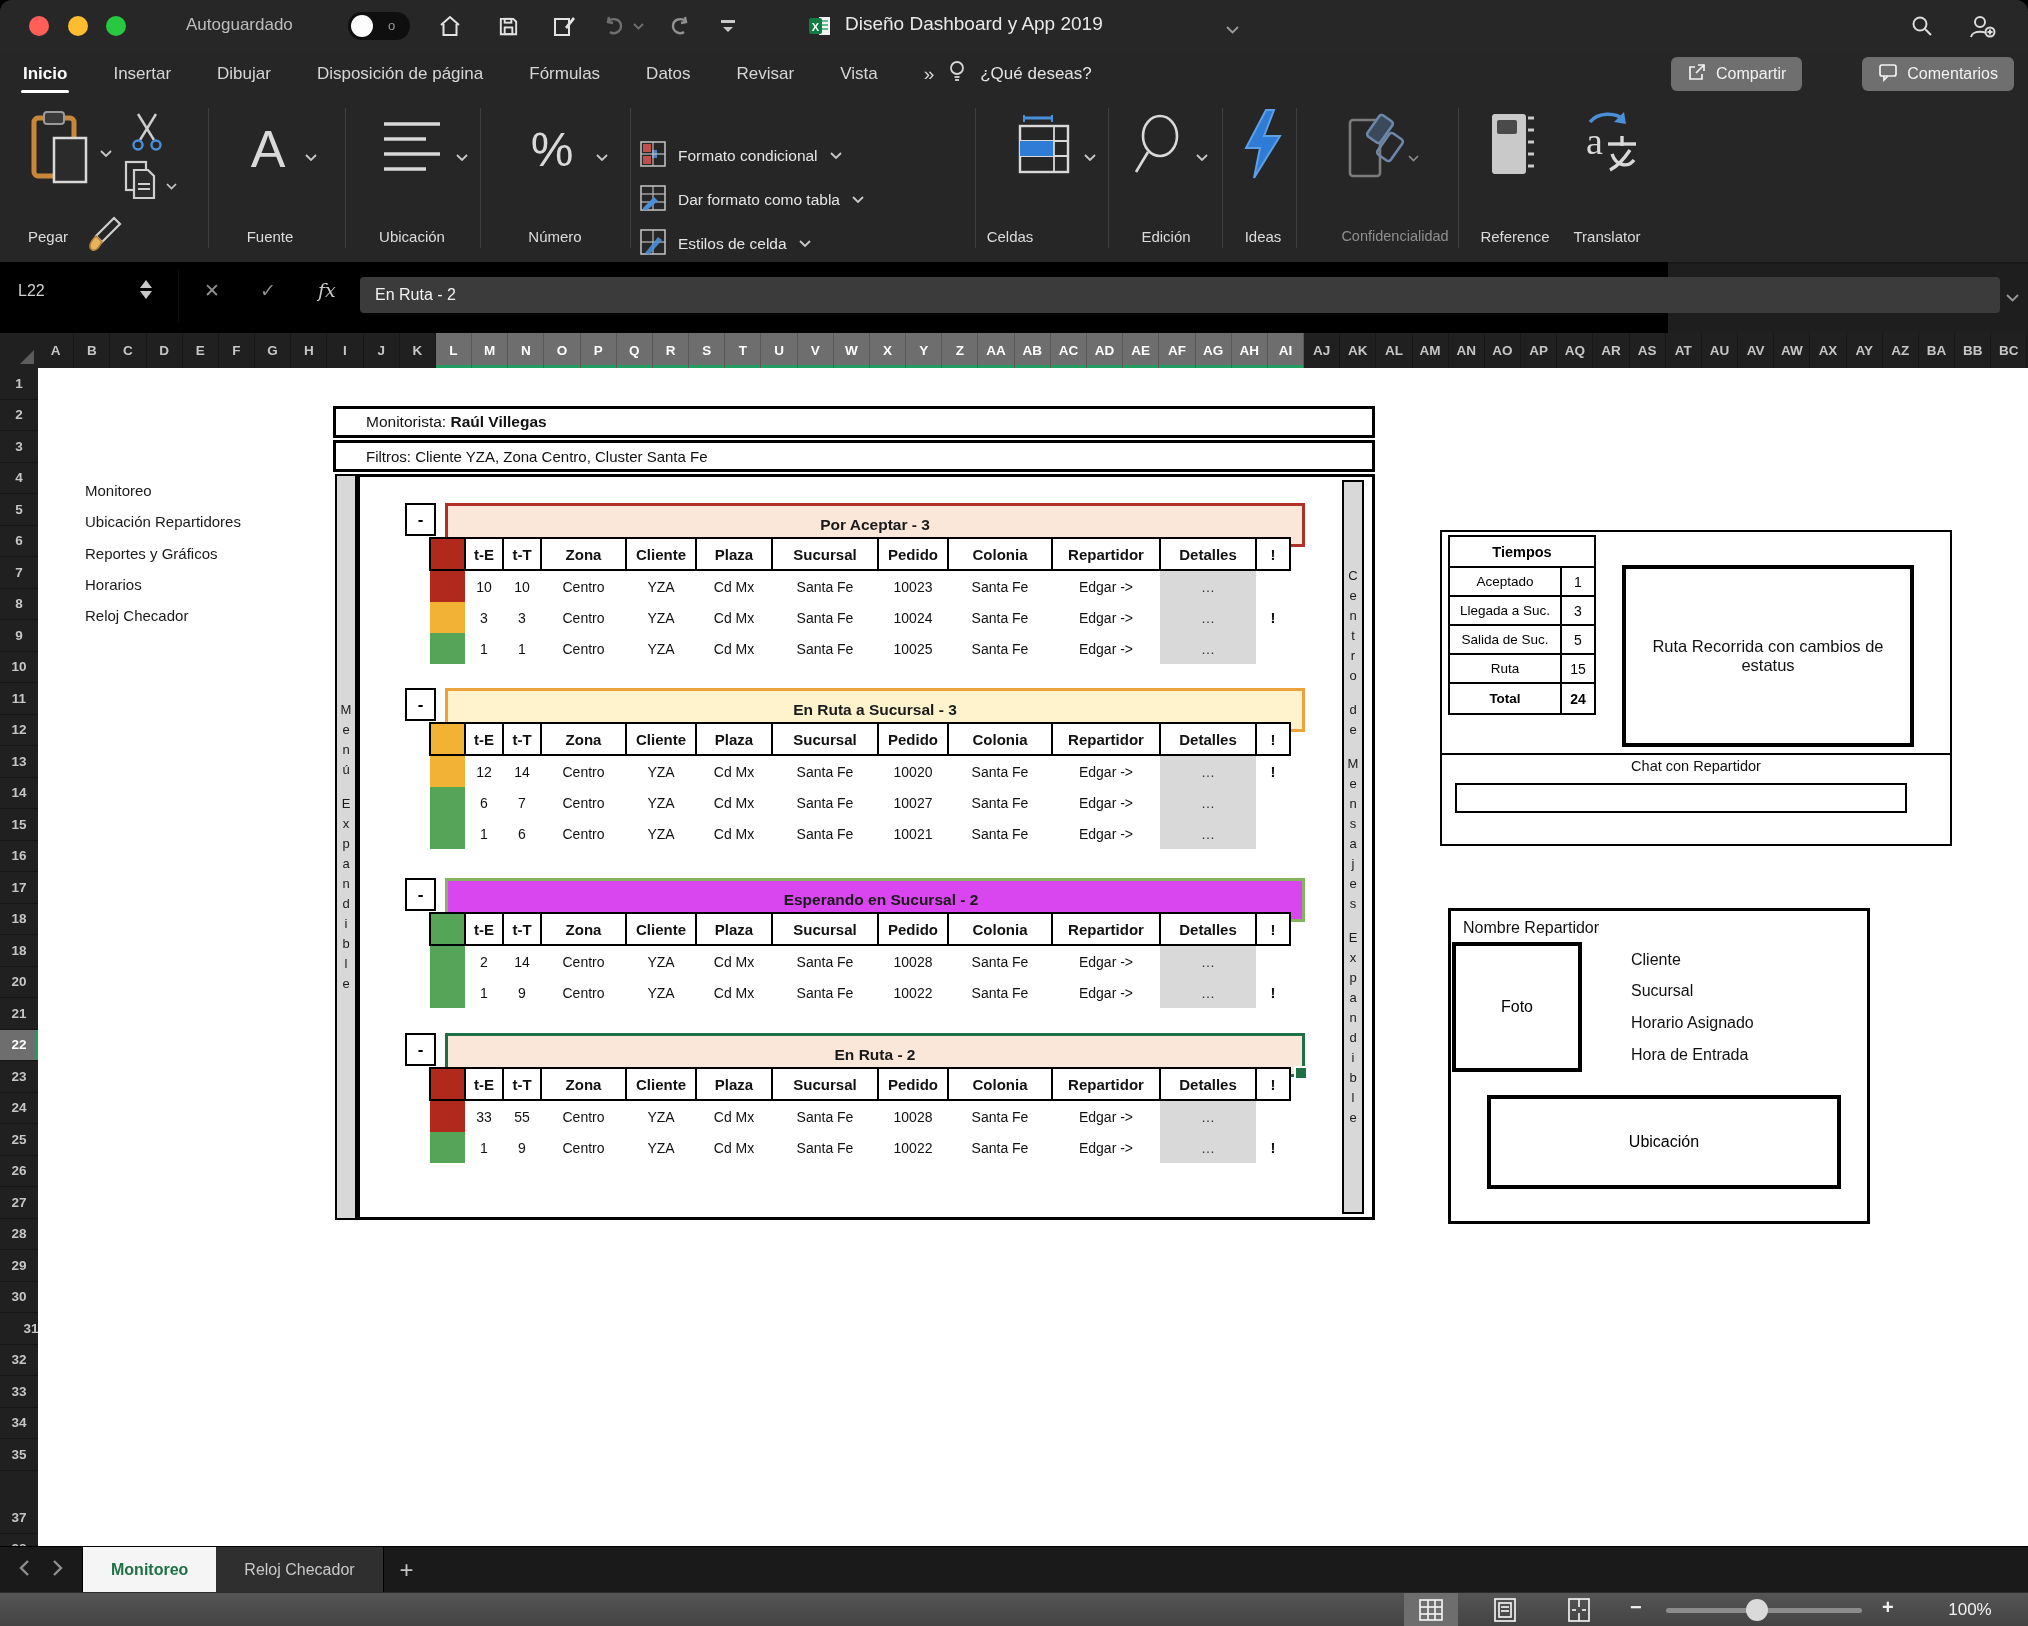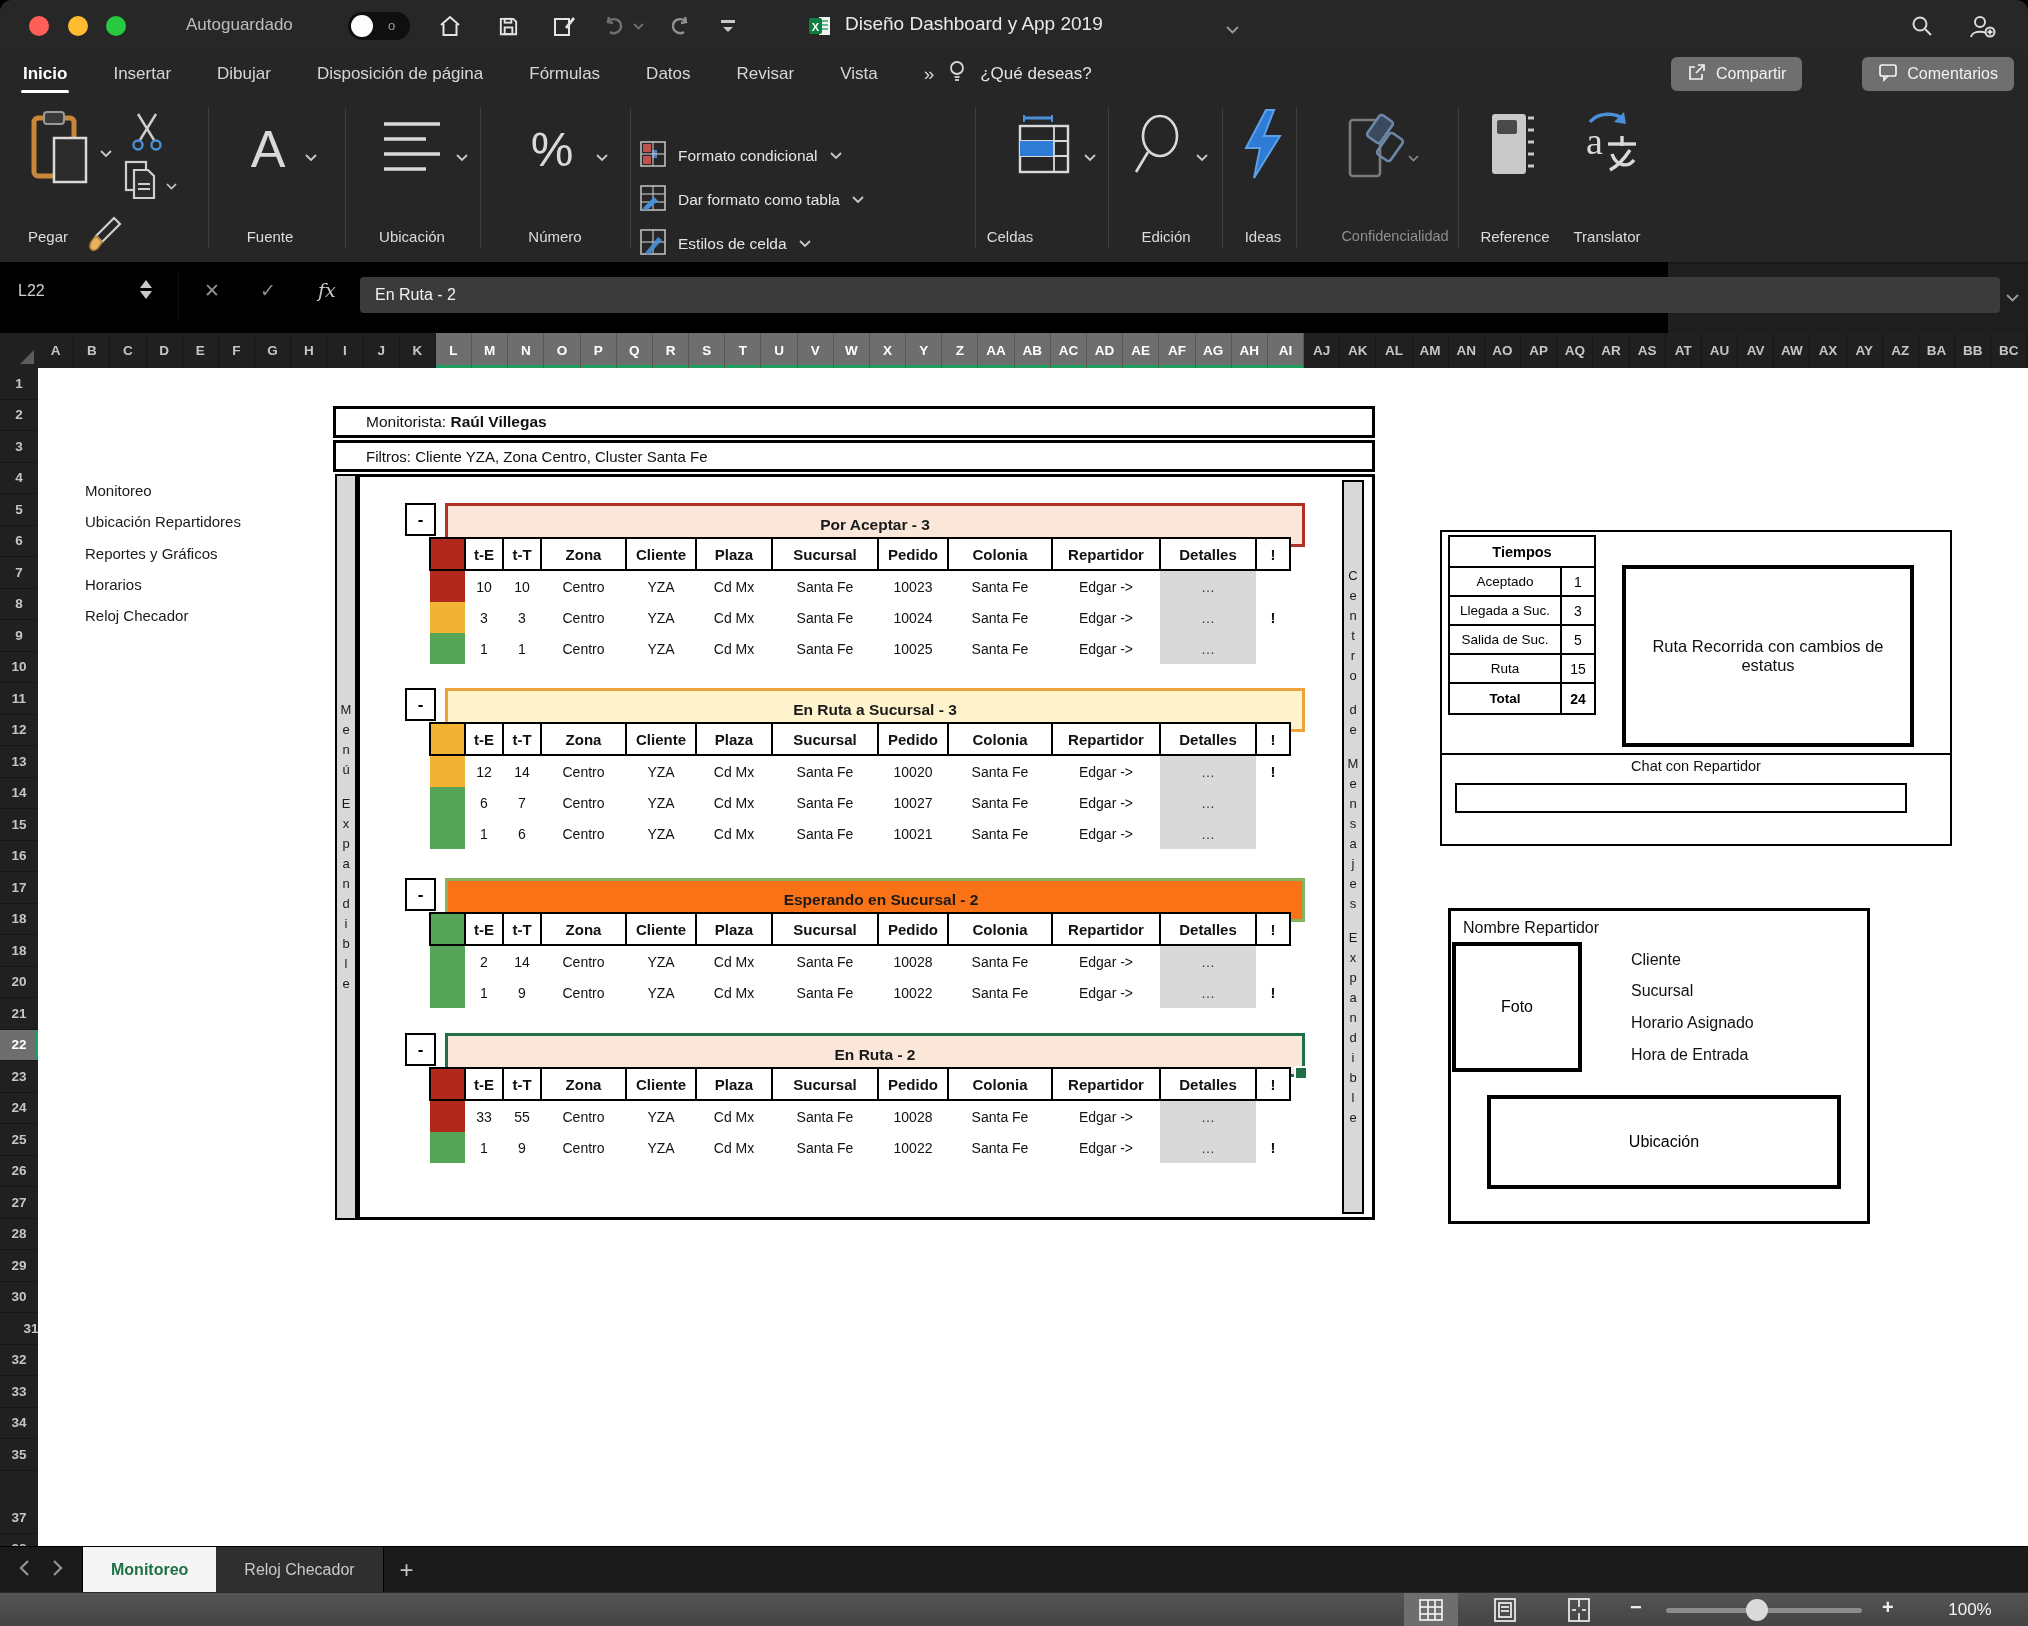--- a/index.html
+++ b/index.html
@@ -774,21 +774,21 @@
                 <td class="c">Santa Fe</td>
                 <td class="c">Edgar -&gt;</td>
                 <td class="c det">…</td>
                 <td class="c alert"></td>
               </tr>
             </tbody>
           </table>
         </div>
         <div class="mini-table" style="top: 878px;">
           <div class="collapse-box">-</div>
-          <div class="t-title" style="border-color: rgb(133, 179, 95); background: #f97316; padding-left: 12px;">Esperando en Sucursal - 2</div>
+          <div class="t-title" style="border-color: rgb(133, 179, 95); background: #d946ef; padding-left: 12px;">Esperando en Sucursal - 2</div>
           <table class="mtab">
             <colgroup>
               <col style="width: 35px;">
               <col style="width: 38px;">
               <col style="width: 38px;">
               <col style="width: 85px;">
               <col style="width: 70px;">
               <col style="width: 76px;">
               <col style="width: 106px;">
               <col style="width: 70px;">

